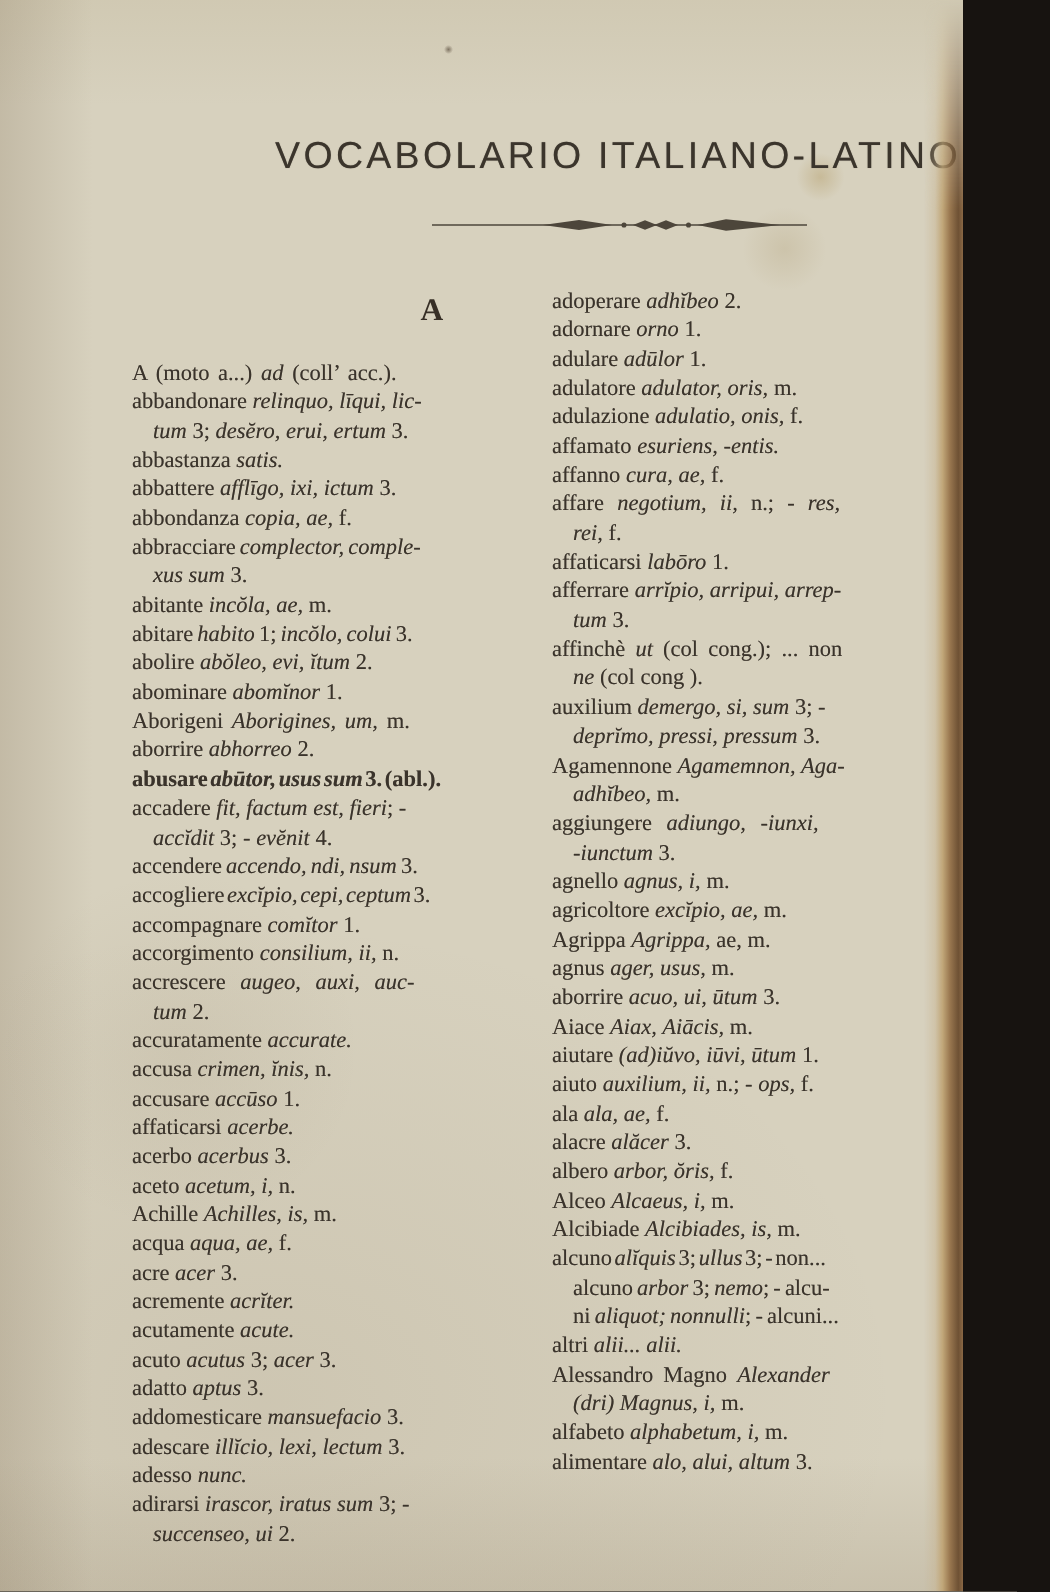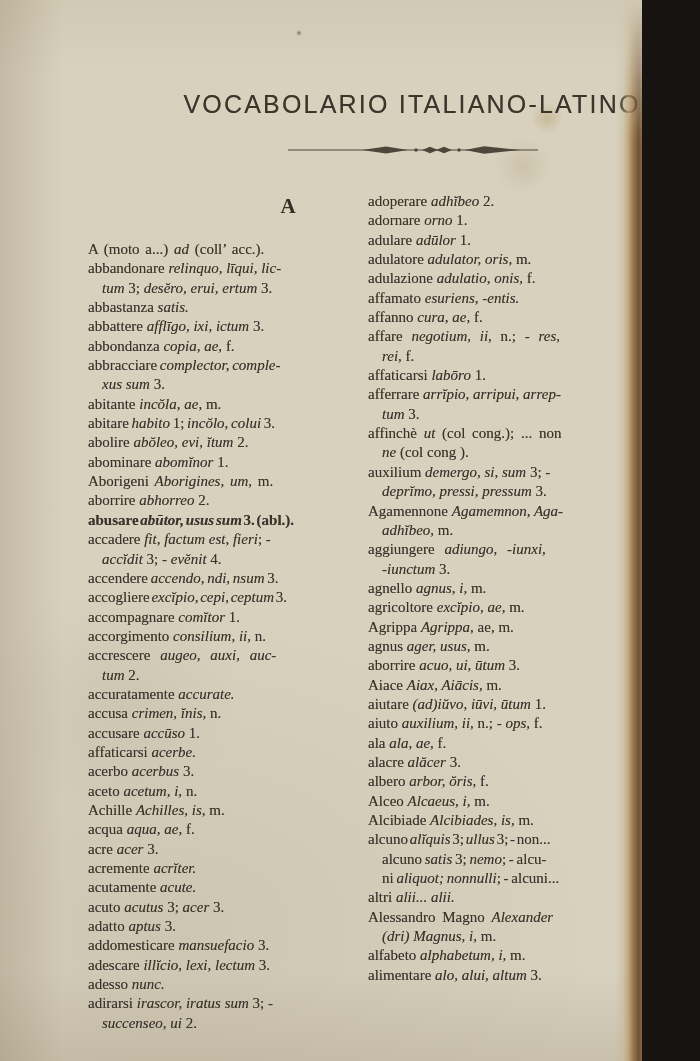--- a/index.html
+++ b/index.html
@@ -139,21 +139,21 @@
       <div class="line"><span class="ro">aborrire </span><span class="it">acuo, ui, ūtum </span><span class="ro">3.</span></div>
       <div class="line"><span class="ro">Aiace </span><span class="it">Aiax, Aiācis,</span><span class="ro"> m.</span></div>
       <div class="line"><span class="ro">aiutare </span><span class="it">(ad)iŭvo, iūvi, ūtum </span><span class="ro">1.</span></div>
       <div class="line"><span class="ro">aiuto </span><span class="it">auxilium, ii,</span><span class="ro"> n.; - </span><span class="it">ops,</span><span class="ro"> f.</span></div>
       <div class="line"><span class="ro">ala </span><span class="it">ala, ae,</span><span class="ro"> f.</span></div>
       <div class="line"><span class="ro">alacre </span><span class="it">alăcer </span><span class="ro">3.</span></div>
       <div class="line"><span class="ro">albero </span><span class="it">arbor, ŏris,</span><span class="ro"> f.</span></div>
       <div class="line"><span class="ro">Alceo </span><span class="it">Alcaeus, i,</span><span class="ro"> m.</span></div>
       <div class="line"><span class="ro">Alcibiade </span><span class="it">Alcibiades, is,</span><span class="ro"> m.</span></div>
       <div class="line" style="word-spacing: -2px;"><span class="ro">alcuno </span><span class="it">alĭquis </span><span class="ro">3; </span><span class="it">ullus </span><span class="ro">3; - non...</span></div>
-      <div class="line ind" style="word-spacing: -1px;"><span class="ro">alcuno </span><span class="it">satis </span><span class="ro">3; </span><span class="it">nemo</span><span class="ro">; - alcu-</span></div>
+      <div class="line ind" style="word-spacing: -1px;"><span class="ro">alcuno </span><span class="it">arbor </span><span class="ro">3; </span><span class="it">nemo</span><span class="ro">; - alcu-</span></div>
       <div class="line ind" style="word-spacing: -1px;"><span class="ro">ni </span><span class="it">aliquot; nonnulli</span><span class="ro">; - alcuni...</span></div>
       <div class="line"><span class="ro">altri </span><span class="it">alii... alii.</span></div>
       <div class="line" style="word-spacing: 3px;"><span class="ro">Alessandro Magno </span><span class="it">Alexander</span></div>
       <div class="line ind"><span class="it">(dri) Magnus, i,</span><span class="ro"> m.</span></div>
       <div class="line"><span class="ro">alfabeto </span><span class="it">alphabetum, i,</span><span class="ro"> m.</span></div>
       <div class="line"><span class="ro">alimentare </span><span class="it">alo, alui, altum </span><span class="ro">3.</span></div>
     </div>
 
   <div class="edge"></div>
 </div>

